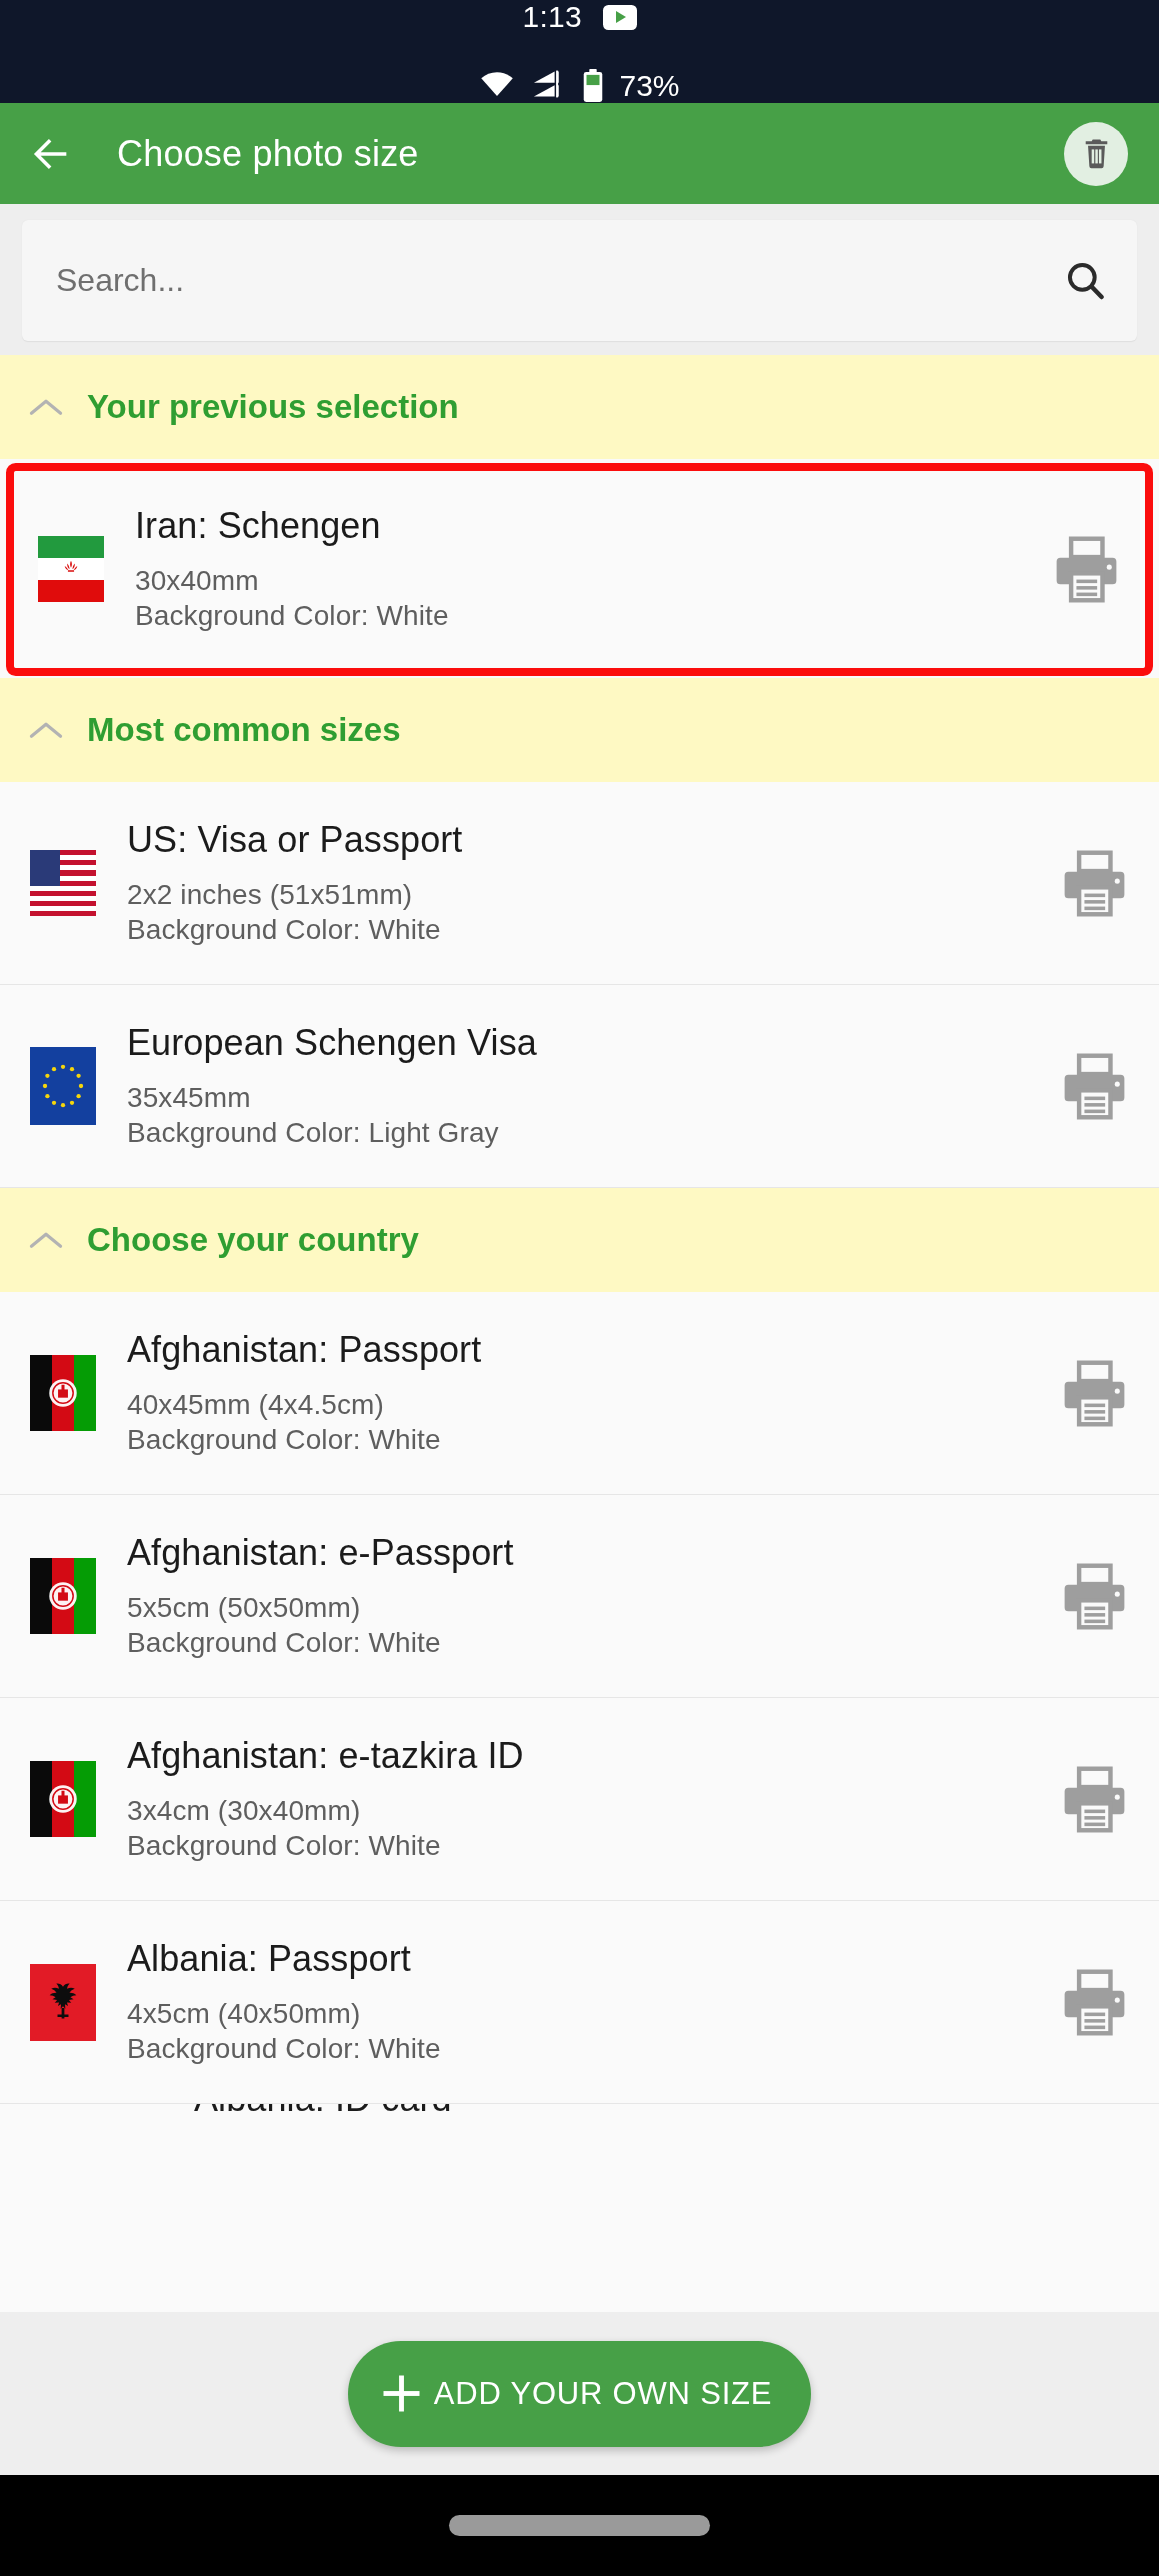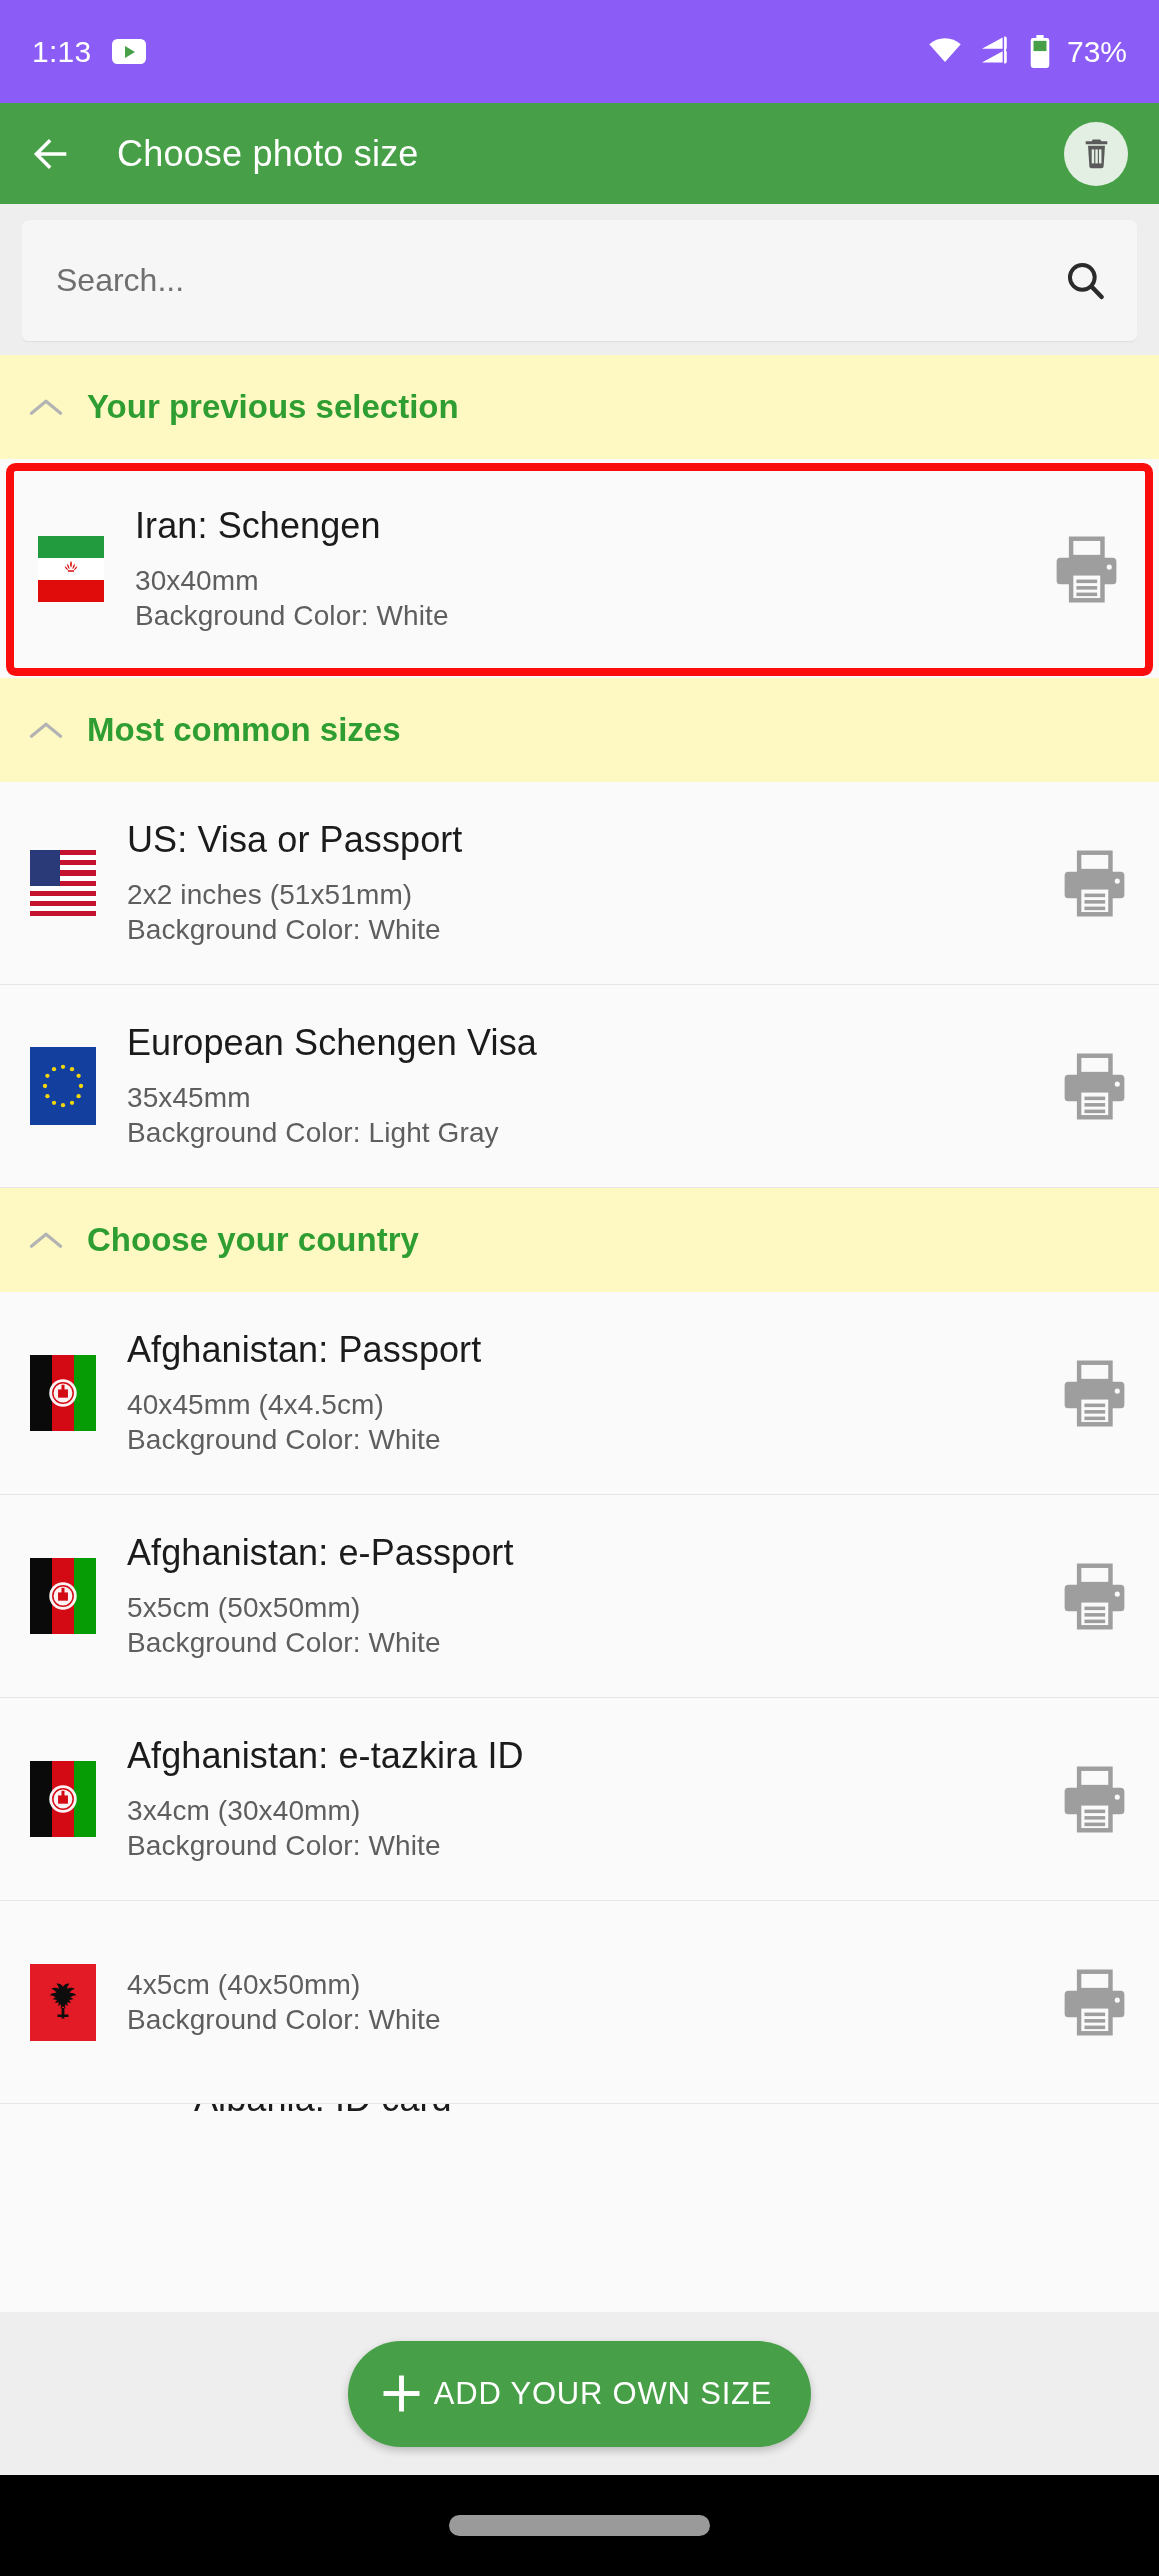--- a/index.html
+++ b/index.html
@@ -6,23 +6,24 @@
   html,body { width:1159px; height:2576px; }
   body {
     font-family:"Liberation Sans", sans-serif;
     background:#fafafa;
     overflow:hidden;
     position:relative;
   }
 
   
   .statusbar{
-    height:103px; background:#8b5cf6;
+    height:103px; background:#0f172a;
     display:flex; align-items:center; justify-content:space-between;
-    padding:0 32px;
+    padding:0 21px;
+    flex-direction:column;
   }
   .sb-left{ display:flex; align-items:center; gap:20.5px; }
   .sb-clock{ color:#fff; font-size:30px; letter-spacing:0.3px; }
   .yt-icon{
     width:34px; height:25px; background:#fff; border-radius:5.4px;
     display:flex; align-items:center; justify-content:center;
   }
   .yt-icon i{
     width:0;height:0;border-left:10.3px solid #47a047;
     border-top:6.6px solid transparent;border-bottom:6.6px solid transparent;
@@ -419,20 +420,21 @@
 
   <div class="row">
     <div class="flag flag-al">
       <svg width="47" height="47" viewBox="0 0 24 24">
         <path d="M12 4.2 C11.2 3 10 2.4 8.6 2.6 C9.4 3.4 9.8 4.2 9.9 5.2 C8.6 4.6 7.2 4.6 6 5.2 C7.2 5.6 8.1 6.3 8.7 7.3 C7.4 7.2 6.2 7.6 5.2 8.5 C6.4 8.5 7.4 8.9 8.2 9.6 L6.6 10.6 L9 11 L7.8 12.4 L10 12.2 L9.4 14 L11 13.2 L10.8 15.4 L12 14.2 L13.2 15.4 L13 13.2 L14.6 14 L14 12.2 L16.2 12.4 L15 11 L17.4 10.6 L15.8 9.6 C16.6 8.9 17.6 8.5 18.8 8.5 C17.8 7.6 16.6 7.2 15.3 7.3 C15.9 6.3 16.8 5.6 18 5.2 C16.8 4.6 15.4 4.6 14.1 5.2 C14.2 4.2 14.6 3.4 15.4 2.6 C14 2.4 12.8 3 12 4.2 Z" fill="#0d0d0d"></path>
         <path d="M11.3 15 h1.4 v5.4 h-1.4 z" fill="#0d0d0d"></path>
         <path d="M9.2 18.4 h5.6 v1.2 h-5.6 z" fill="#0d0d0d"></path>
       </svg>
     </div>
     <div class="row-text">
+      <div class="row-title">Albania: Passport</div>
       <div class="row-sub">4x5cm (40x50mm)</div>
       <div class="row-sub">Background Color: White</div>
     </div>
     <svg class="printer" viewBox="0 0 24 24">
       <rect x="6.8" y="1.6" width="10.6" height="6.2" fill="none" stroke="#9e9e9e" stroke-width="1.5"></rect>
       <path d="M3.2 8 h17.6 a1.3 1.3 0 0 1 1.3 1.3 v6.4 a1.3 1.3 0 0 1 -1.3 1.3 H3.2 a1.3 1.3 0 0 1 -1.3 -1.3 V9.3 A1.3 1.3 0 0 1 3.2 8 z" fill="#9e9e9e"></path>
       <circle cx="19.7" cy="11.2" r="0.85" fill="#fafafa"></circle>
       <rect x="6.8" y="13.3" width="10.6" height="9.1" fill="#fafafa" stroke="#9e9e9e" stroke-width="1.5"></rect>
       <rect x="8.6" y="15.4" width="7" height="1.2" fill="#9e9e9e"></rect>
       <rect x="8.6" y="17.6" width="7" height="1.2" fill="#9e9e9e"></rect>

